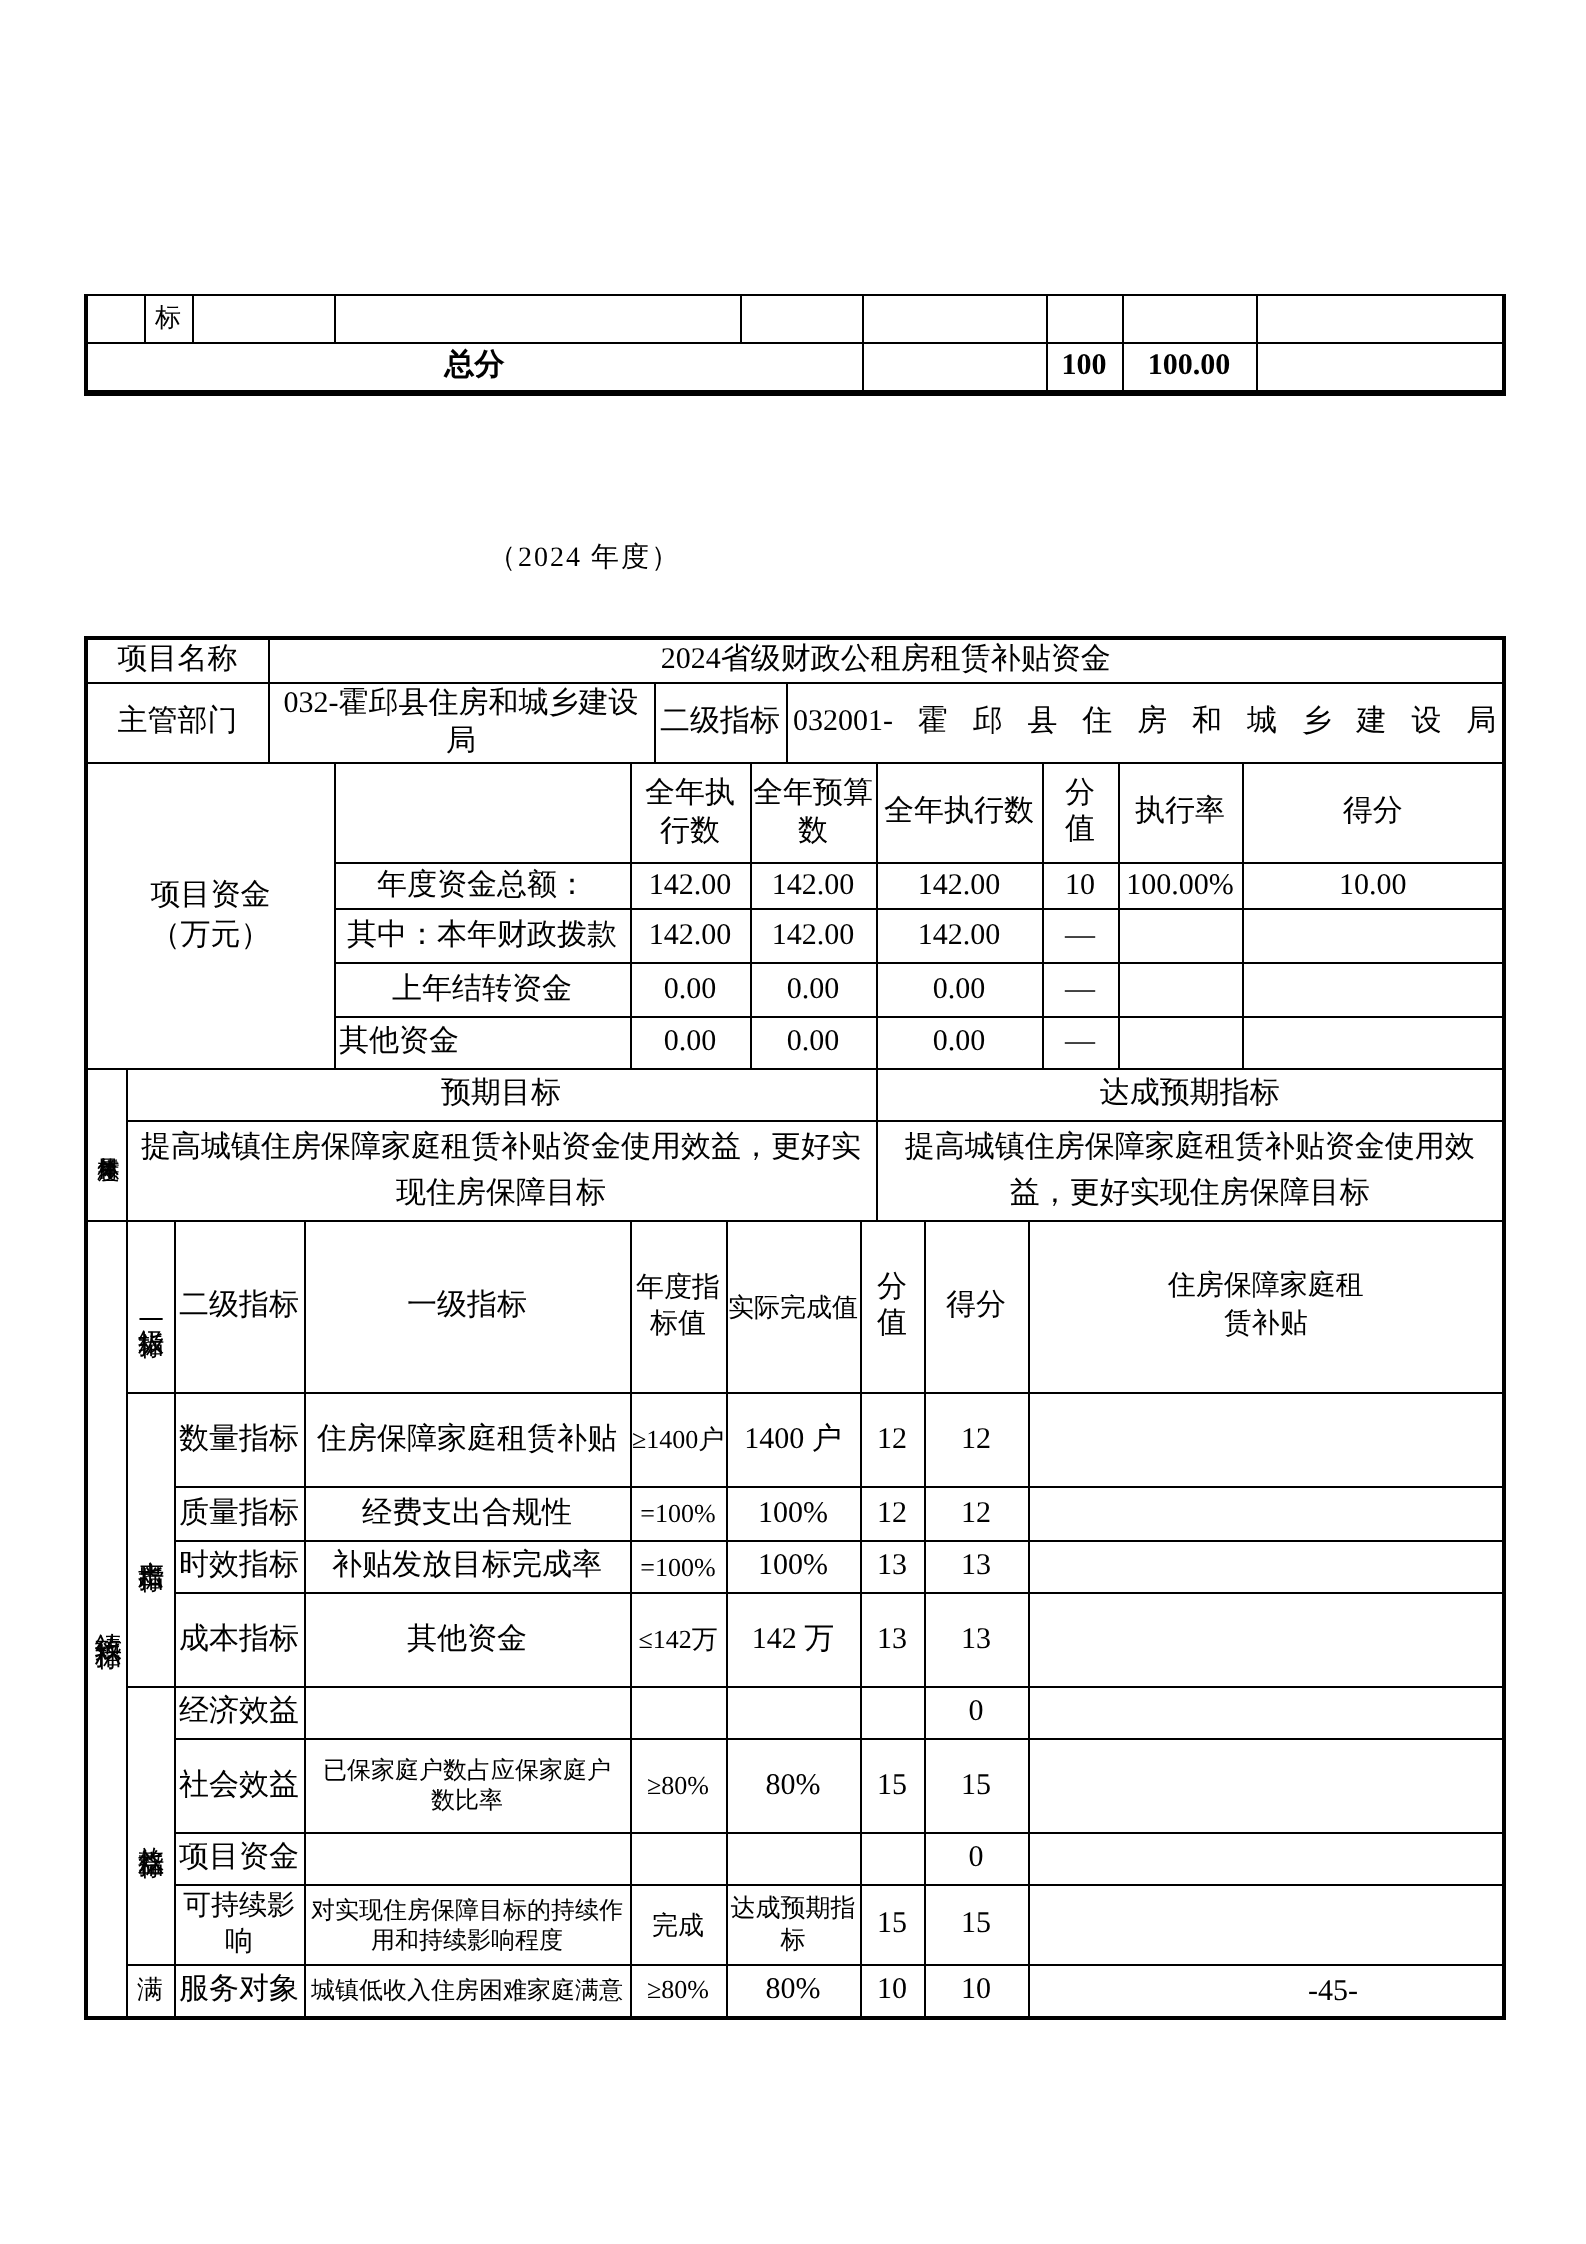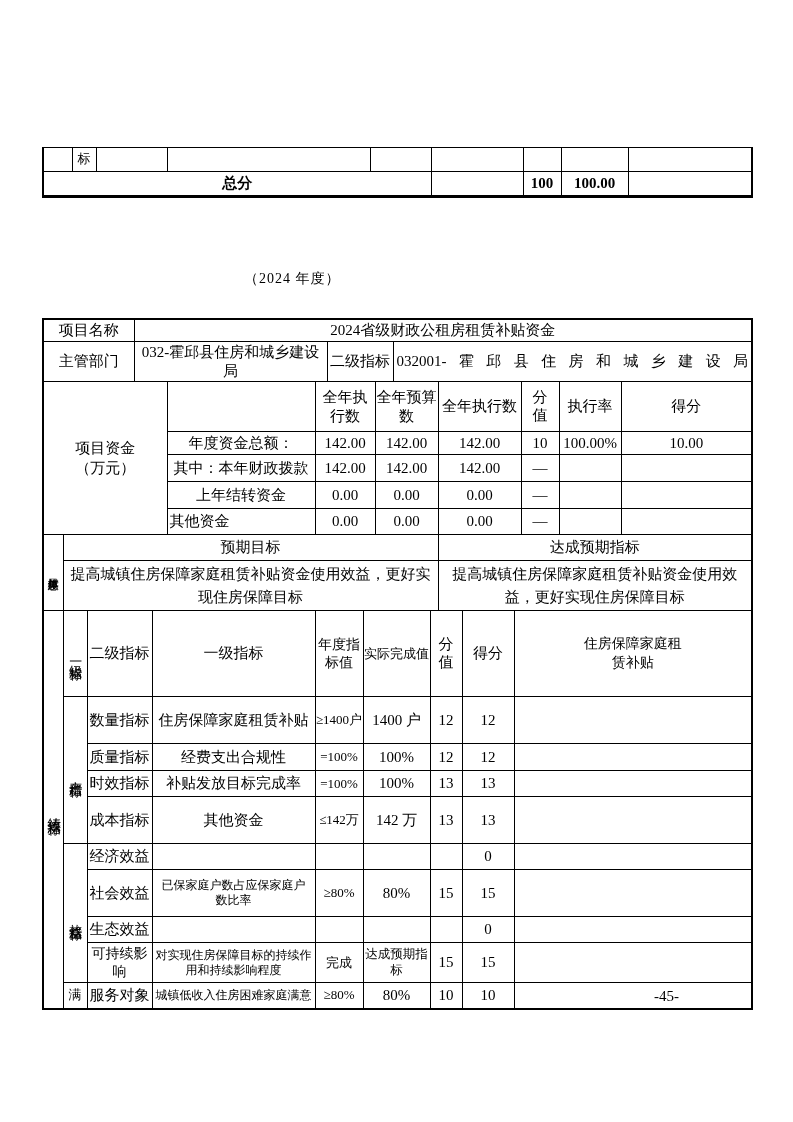--- a/index.html
+++ b/index.html
@@ -241,21 +241,21 @@
       <td colspan="2" class="p0">社会效益</td>
       <td colspan="2" class="tl fs12" style="padding:1px 5px">已保家庭户数占应保家庭户数比率</td>
       <td colspan="2" class="fs13 p0">≥80%</td>
       <td colspan="3">80%</td>
       <td colspan="2" class="p0">15</td>
       <td>15</td>
       <td colspan="4"></td>
     </tr>
 
     <tr style="height:26px">
-      <td colspan="2" class="p0">生态效益</td>
+      <td colspan="2" class="p0">项目资金</td>
       <td colspan="2" class="tl"></td>
       <td colspan="2" class="fs13 p0"></td>
       <td colspan="3"></td>
       <td colspan="2" class="p0"></td>
       <td>0</td>
       <td colspan="4"></td>
     </tr>
 
     <tr style="height:40px">
       <td colspan="2" class="p0 fs14">可持续影响</td>

